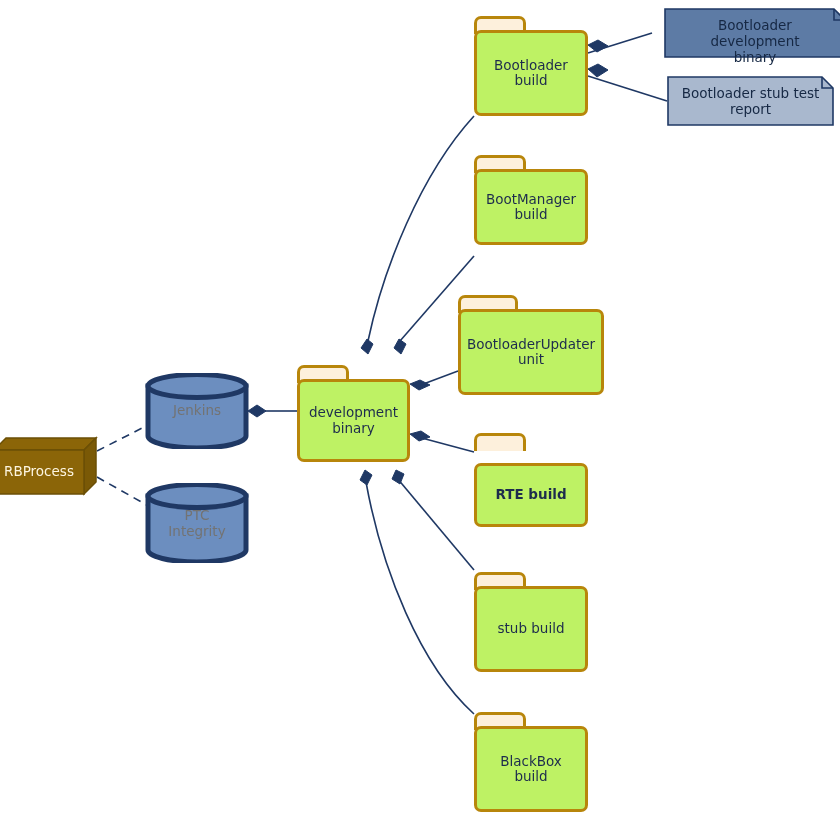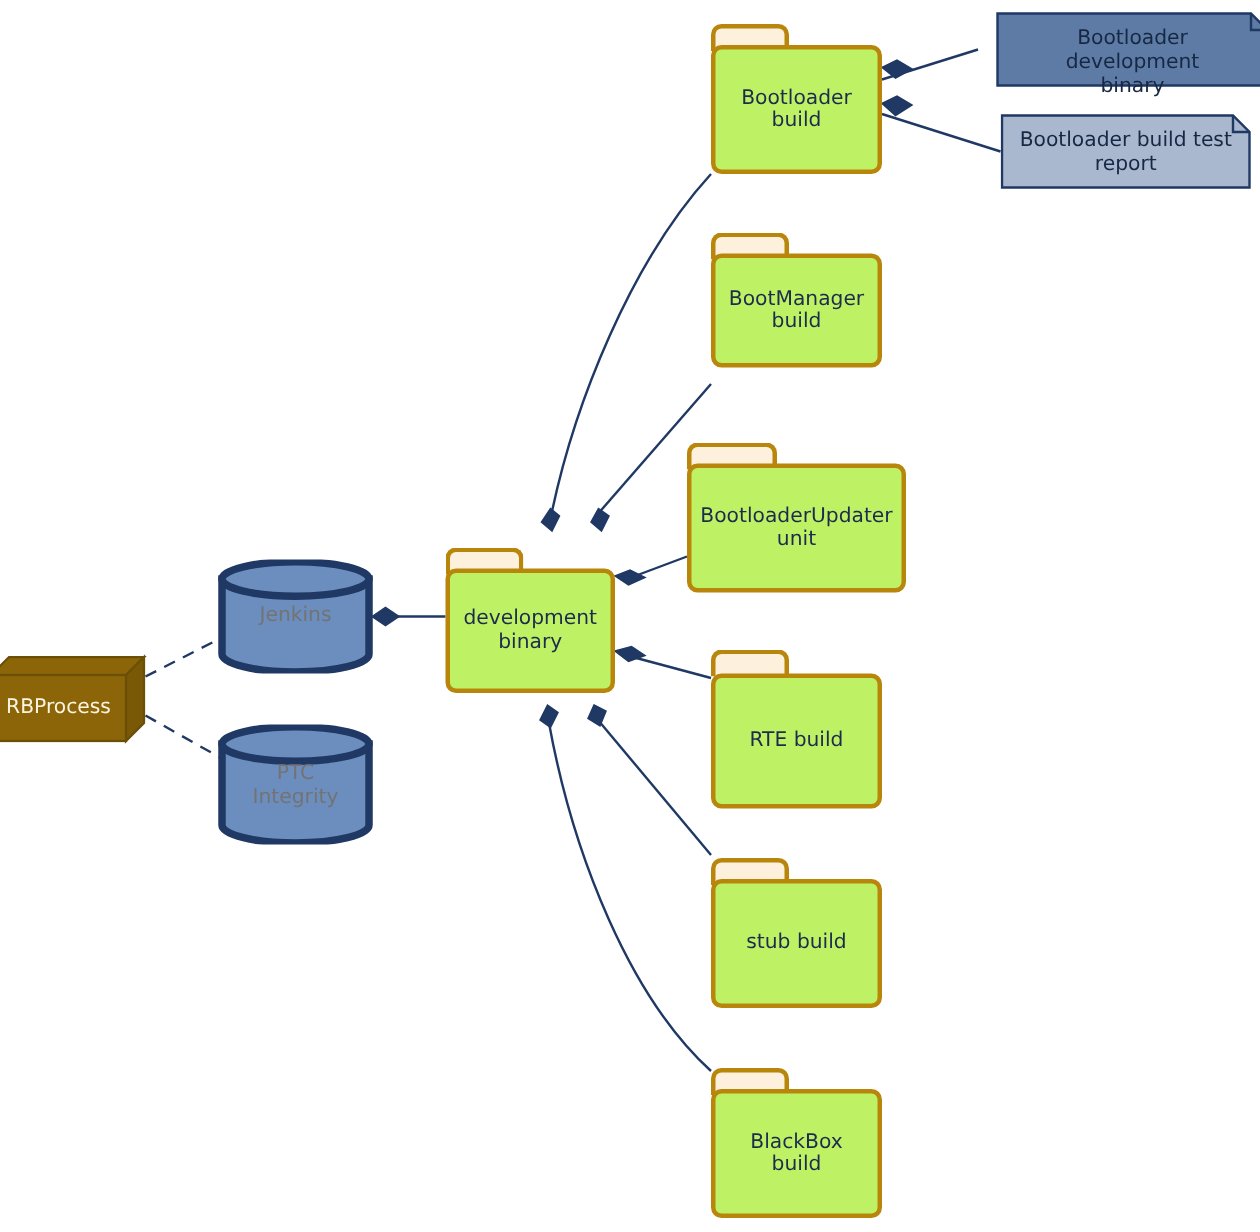--- a/index.html
+++ b/index.html
@@ -232,21 +232,21 @@
   <div class="folder" style="left:458px; top:295px; width:146px; height:100px;">
     <div class="f-tab" style="width:60px;"></div>
     <div class="f-body" style="top:14px; width:146px; height:86px;">
       <span class="f-label">BootloaderUpdater
 unit</span>
     </div>
   </div>
 
   <div class="folder" style="left:474px; top:433px; width:114px; height:100px;">
     <div class="f-tab" style="width:52px;"></div>
-    <div class="f-body" style="top:16px; width:114px; height:90px;">
+    <div class="f-body" style="top:30px; width:114px; height:64px;font-weight:bold;">
       <span class="f-label">RTE build</span>
     </div>
   </div>
 
   <div class="folder" style="left:474px; top:572px; width:114px; height:100px;">
     <div class="f-tab" style="width:52px;"></div>
     <div class="f-body" style="top:14px; width:114px; height:86px;">
       <span class="f-label">stub build</span>
     </div>
   </div>
@@ -266,17 +266,17 @@
     </svg>
     <div class="art-label" style="top:9px;">Bootloader development
 binary</div>
   </div>
 
   <div class="artifact" style="left:667px; top:76px; width:167px; height:50px;">
     <svg class="art-svg" width="167" height="50" viewBox="0 0 167 50" xmlns="http://www.w3.org/2000/svg">
       <path d="M 1,1 L 155,1 L 166,12 L 166,49 L 1,49 Z" fill="#a9b8ce" stroke="#1f3864" stroke-width="1.6"></path>
       <path d="M 155,1 L 155,12 L 166,12" fill="none" stroke="#1f3864" stroke-width="1.6"></path>
     </svg>
-    <div class="art-label" style="top:9px;">Bootloader build test
+    <div class="art-label" style="top:9px;">Bootloader stub test
 report</div>
   </div>
 
 </div>
 
 </body></html>

